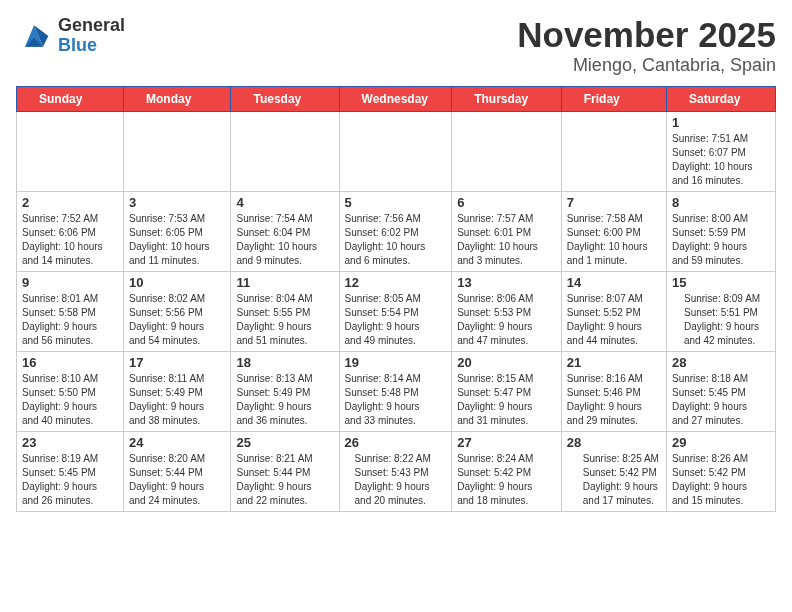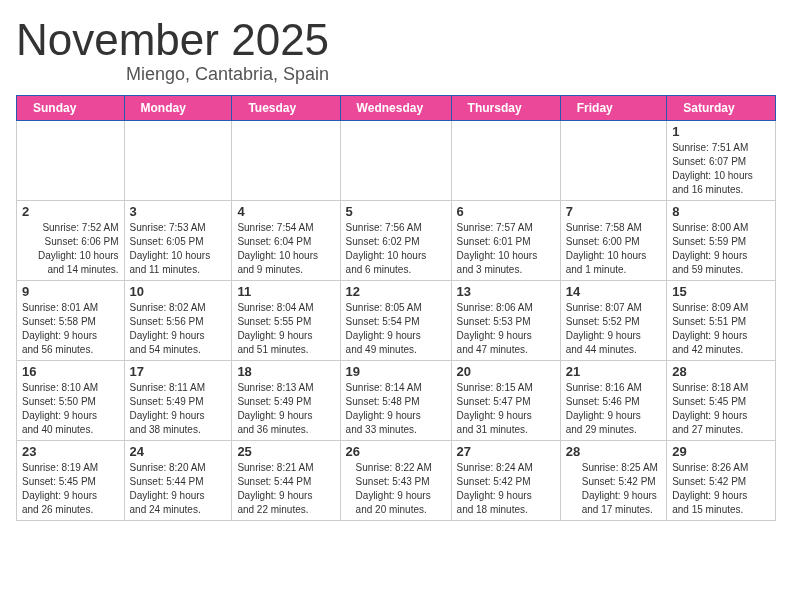--- a/index.html
+++ b/index.html
@@ -37,41 +37,41 @@
       font-weight: bold;
     }
     .logo-icon {
       width: 36px;
       height: 36px;
     }
     .title-block {
       text-align: right;
     }
     .month-title {
-      font-size: 44px;
-      font-weight: normal;
+      font-size: 35px;
+      font-weight: bold;
       color: #333;
       line-height: 1.1;
     }
     .location {
       font-size: 18px;
       color: #555;
     }
     .calendar {
       width: 100%;
       border-collapse: collapse;
       border: 1px solid #ccc;
     }
     .calendar th {
-      background: #ec4899;
+      background: #ef4444;
       color: #fff;
       font-size: 12px;
       font-weight: bold;
       text-align: left;
-      padding: 5px 16px;
+      padding: 5px 22px;
       border: 1px solid #2a5aaf;
     }
     .calendar td {
       vertical-align: top;
       border: 1px solid #ccc;
       padding: 3px 5px;
       width: 113px;
       min-height: 70px;
       font-size: 9.5px;
       color: #333;
@@ -90,20 +90,31 @@
     }
     .empty-cell {
       background: #fff;
     }
   </style>
 </head>
 <body>
 
 <div class="page">
   <div class="header">
+    <div class="logo">
+      <svg class="logo-icon" viewBox="0 0 40 40">
+        <polygon points="10,32 20,8 30,32" fill="#2a7abf"></polygon>
+        <polygon points="20,8 30,32 36,20" fill="#1a5a9f"></polygon>
+        <polygon points="10,32 20,22 30,32" fill="#1a5a9f"></polygon>
+      </svg>
+      <div class="logo-text">
+        <span>General</span><br>
+        <span style="color:#2a7abf;font-weight:bold;">Blue</span>
+      </div>
+    </div>
     <div class="title-block">
       <div class="month-title">November 2025</div>
       <div class="location">Miengo, Cantabria, Spain</div>
     </div>
   </div>
 
   <table class="calendar">
     <thead>
       <tr>
       <th>Sunday</th>
@@ -127,21 +138,21 @@
             <span class="day-num">1</span>
             <div class="day-info" style="white-space: pre-line;">Sunrise: 7:51 AM
 Sunset: 6:07 PM
 Daylight: 10 hours
 and 16 minutes.</div>
           </td>
         </tr>
         <tr>
           <td>
             <span class="day-num">2</span>
-            <div class="day-info" style="white-space: pre-line; text-align: right;">Sunrise: 7:52 AM
+            <div class="day-info" style="white-space: pre-line;">Sunrise: 7:52 AM
 Sunset: 6:06 PM
 Daylight: 10 hours
 and 14 minutes.</div>
           </td>
           <td>
             <span class="day-num">3</span>
             <div class="day-info" style="white-space: pre-line;">Sunrise: 7:53 AM
 Sunset: 6:05 PM
 Daylight: 10 hours
 and 11 minutes.</div>
@@ -220,21 +231,21 @@
           </td>
           <td>
             <span class="day-num">14</span>
             <div class="day-info" style="white-space: pre-line;">Sunrise: 8:07 AM
 Sunset: 5:52 PM
 Daylight: 9 hours
 and 44 minutes.</div>
           </td>
           <td>
             <span class="day-num">15</span>
-            <div class="day-info" style="white-space: pre-line;">Sunrise: 8:09 AM
+            <div class="day-info" style="white-space: pre-line; margin-left: 12px;">Sunrise: 8:09 AM
 Sunset: 5:51 PM
 Daylight: 9 hours
 and 42 minutes.</div>
           </td>
         </tr>
         <tr>
           <td>
             <span class="day-num">16</span>
             <div class="day-info" style="white-space: pre-line;">Sunrise: 8:10 AM
 Sunset: 5:50 PM

